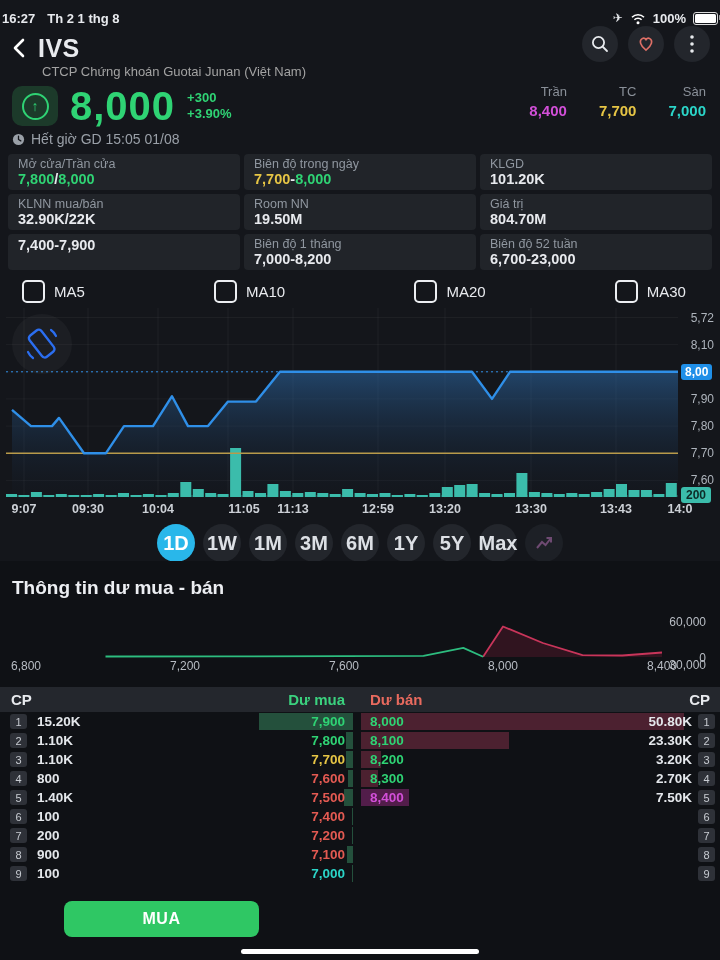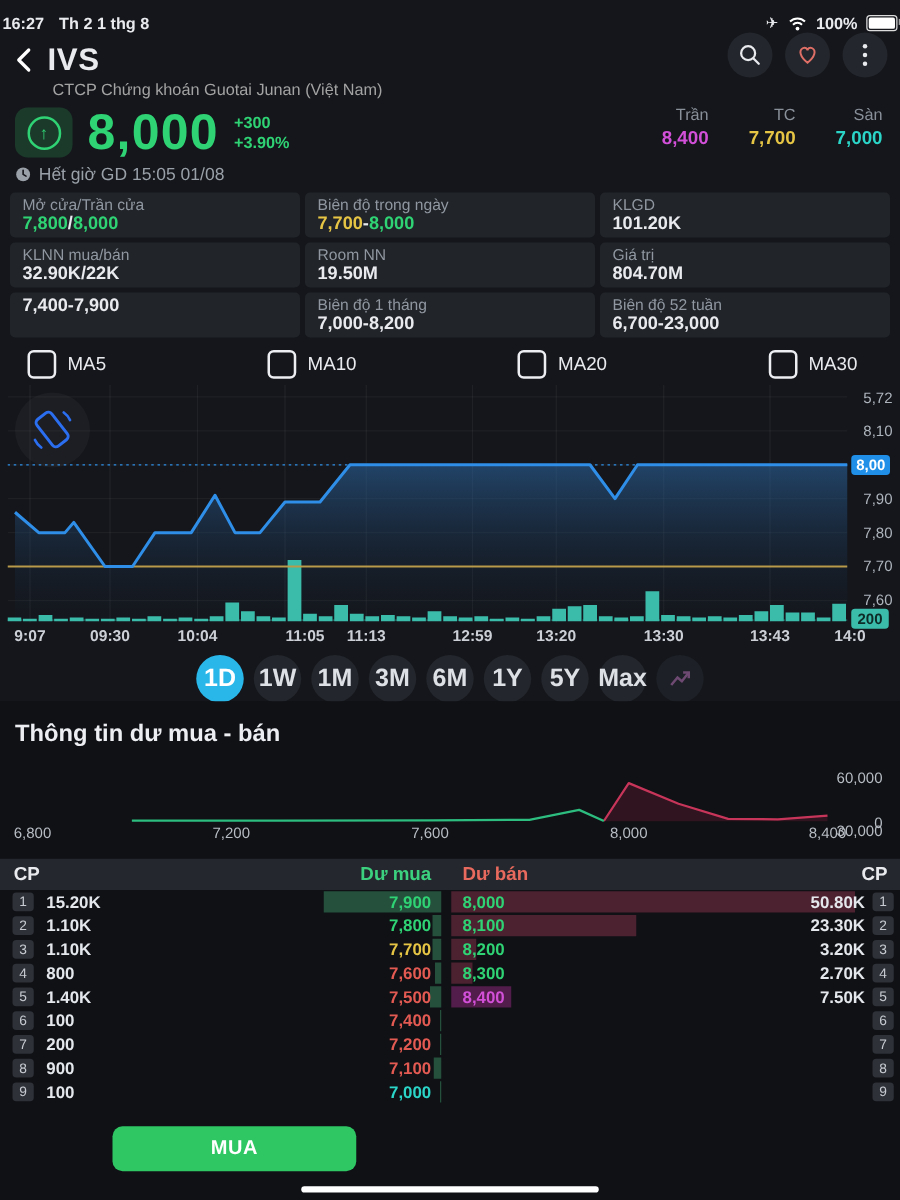--- a/index.html
+++ b/index.html
@@ -62,21 +62,21 @@
   .half-l,.half-r{position:absolute;top:0;height:100%;width:360px}
   .half-l{left:0}.half-r{left:360px}
   .num-badge{position:absolute;top:2px;width:17px;height:15px;background:#2e3138;border-radius:3px;color:#c8ccd2;font-size:11px;font-weight:normal;display:flex;align-items:center;justify-content:center}
   .buy-vol{position:absolute;left:37px;top:2px;color:#e4e7eb}
   .buy-bar{position:absolute;right:7px;top:1px;height:17px;background:#24503c}
   .buy-price{position:absolute;right:15px;top:2px}
   .sell-bar{position:absolute;left:1px;top:1px;height:17px;background:#4c2130}
   .sell-bar.ceil-bar{background:#521d4a}
   .sell-price{position:absolute;left:10px;top:2px}
   .sell-vol{position:absolute;right:28px;top:2px;color:#e4e7eb}
-  .actions{display:flex;justify-content:space-between;padding:18px 90px 0}
+  .actions{display:flex;justify-content:space-between;padding:18px 64px 0}
   .btn{width:195px;height:36px;border-radius:8px;display:flex;align-items:center;justify-content:center;font-size:16px;font-weight:bold;color:#fff;letter-spacing:.5px;cursor:pointer}
   .btn-buy{background:#2fc764}.btn-sell{background:#e85a50}
   .home-indicator{position:absolute;bottom:6px;left:50%;transform:translateX(-50%);width:238px;height:5px;border-radius:3px;background:#fff;z-index:9}
 </style>
 </head>
 <body>
 
 <div class="statusbar">
   <div class="sb-left">
     <span>16:27</span>

